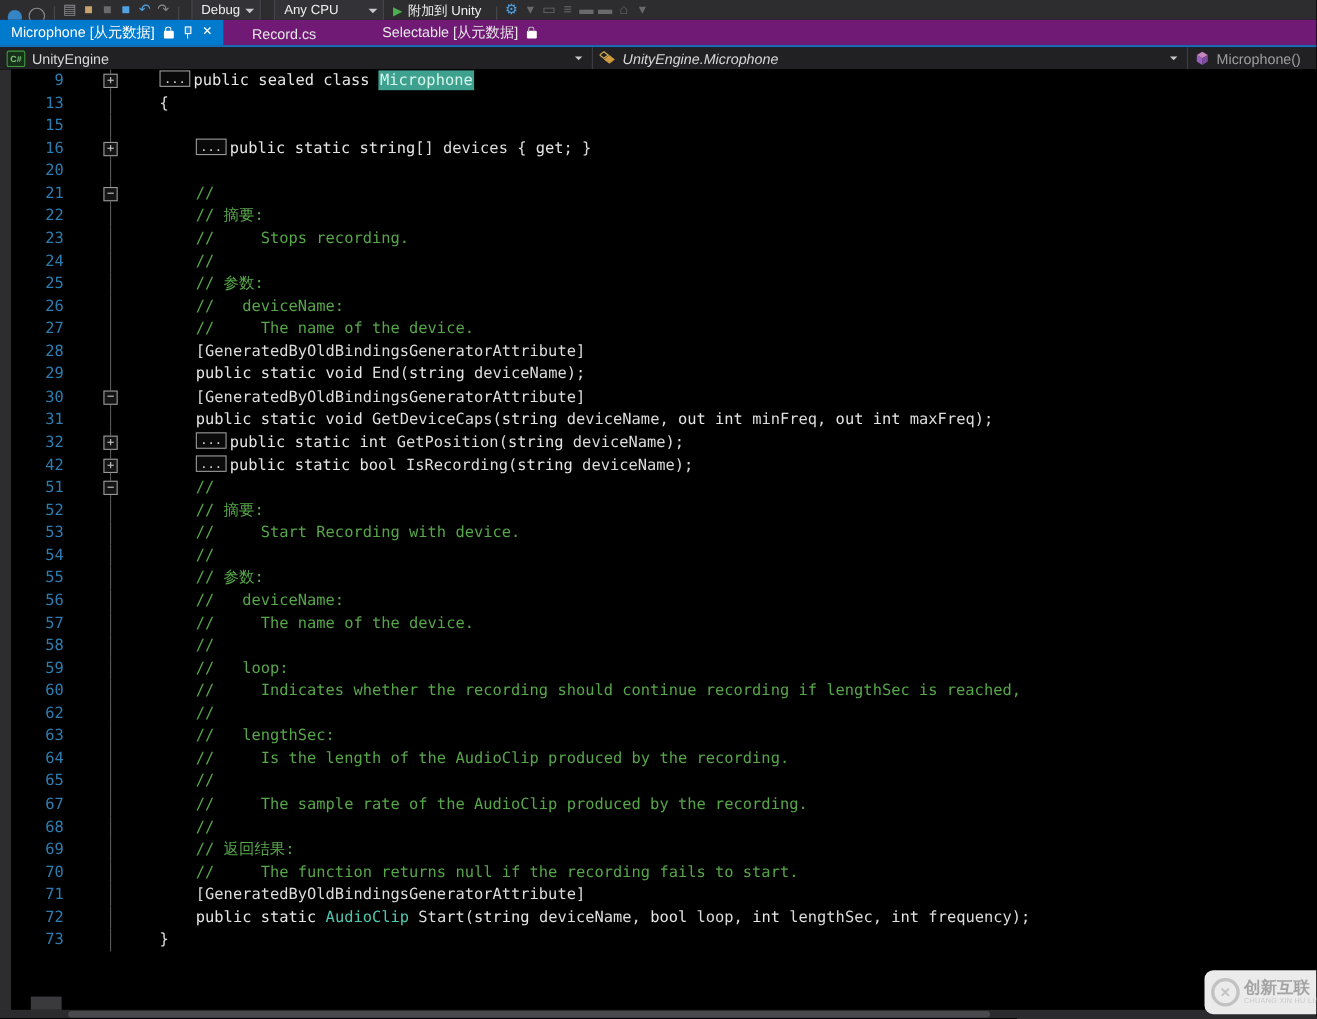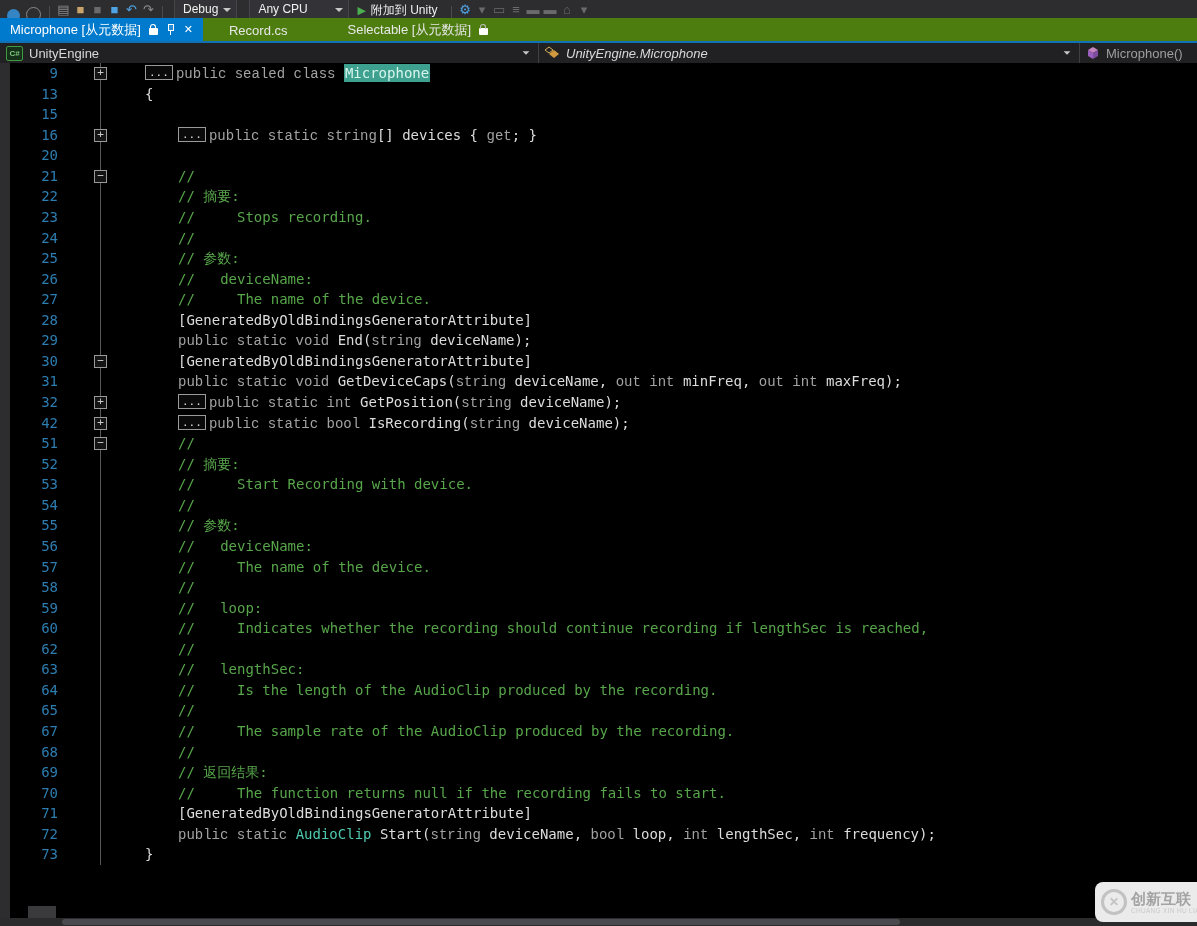--- a/index.html
+++ b/index.html
@@ -20,21 +20,21 @@
          background:#333337;border:1px solid #46464a;color:#f0f0f0;font-size:12px;
          padding:0 18px 0 8px;box-sizing:border-box;}
   .combo .caret{position:absolute;right:5px;top:9px;}
   .caret{width:0;height:0;border-left:4px solid transparent;border-right:4px solid transparent;
          border-top:4px solid #c8c8c8;display:inline-block;}
   .attach{display:flex;align-items:center;height:20px;margin:0 8px -2px 2px;color:#efefef;
           font-size:12px;white-space:nowrap;}
   .attach .play{color:#4caf50;font-size:11px;margin-right:5px;}
 
   
-  .tabstrip{height:23px;background:#4d7c0f;display:flex;align-items:stretch;
+  .tabstrip{height:23px;background:#701a75;display:flex;align-items:stretch;
             border-bottom:2px solid #1271b5;}
   .tab{display:flex;align-items:center;font-size:13px;color:#e8e8e8;white-space:nowrap;}
   .tab.active{background:#007acc;color:#fff;padding:0 10px;}
   .tab.inactive{padding:12px 26px;}
   .tab .tab-label{margin-right:8px;}
   .lock-icon{position:relative;display:inline-block;width:9px;height:7px;background:#fff;
              border-radius:1px;margin:3px 8px 0 0;}
   .lock-icon::before{content:'';position:absolute;top:-4px;left:1px;width:4px;height:4px;
              border:1.5px solid #fff;border-bottom:none;border-radius:3px 3px 0 0;}
   .lock-icon.gray,{background:#bdbdbd;}
@@ -62,21 +62,21 @@
   .margin-strip{position:absolute;left:0;top:0;bottom:0;width:10px;background:#2d2d30;}
   .row{display:flex;height:20.57px;line-height:20.57px;white-space:pre;}
   .ln{flex:0 0 58px;text-align:right;color:#2d7db0;user-select:none;}
   .fold{flex:0 0 53px;position:relative;}
   .guide{position:absolute;left:42px;top:0;bottom:0;width:1px;background:#585858;}
   .foldbox{position:absolute;left:36px;top:4px;width:13px;height:13px;box-sizing:border-box;
            border:1px solid #9a9a9a;background:#141414;color:#cccccc;font-size:11px;
            line-height:10px;text-align:center;z-index:2;}
   .code{flex:1;color:#dcdcdc;}
   .ind1{padding-left:34px;}.ind2{padding-left:67px;}
-  .tk-k{color:#a3a3a3;font-family:Liberation Mono, monospace;}
+  .tk-k{color:#e5e5e5;}
   .tk-c{color:#57a64a;}
   .tk-p{color:#dcdcdc;}
   .tk-t{color:#4ec9b0;}
   .tk-box{display:inline-block;border:1px solid #9a9a9a;background:#0a0a0a;color:#d8d8d8;
           font-size:11px;line-height:13px;padding:0 3px;margin-right:3px;vertical-align:2px;}
   .tk-hlt{background:#3ea18f;color:#d8f5ec;padding:1px 1px;}
   .tk-hlg{background:#587a1f;color:#edefe0;padding:1px 1px;}
 
   
   .hscroll{position:absolute;left:0;right:0;bottom:0;height:8px;background:#2b2b2e;z-index:3;}

